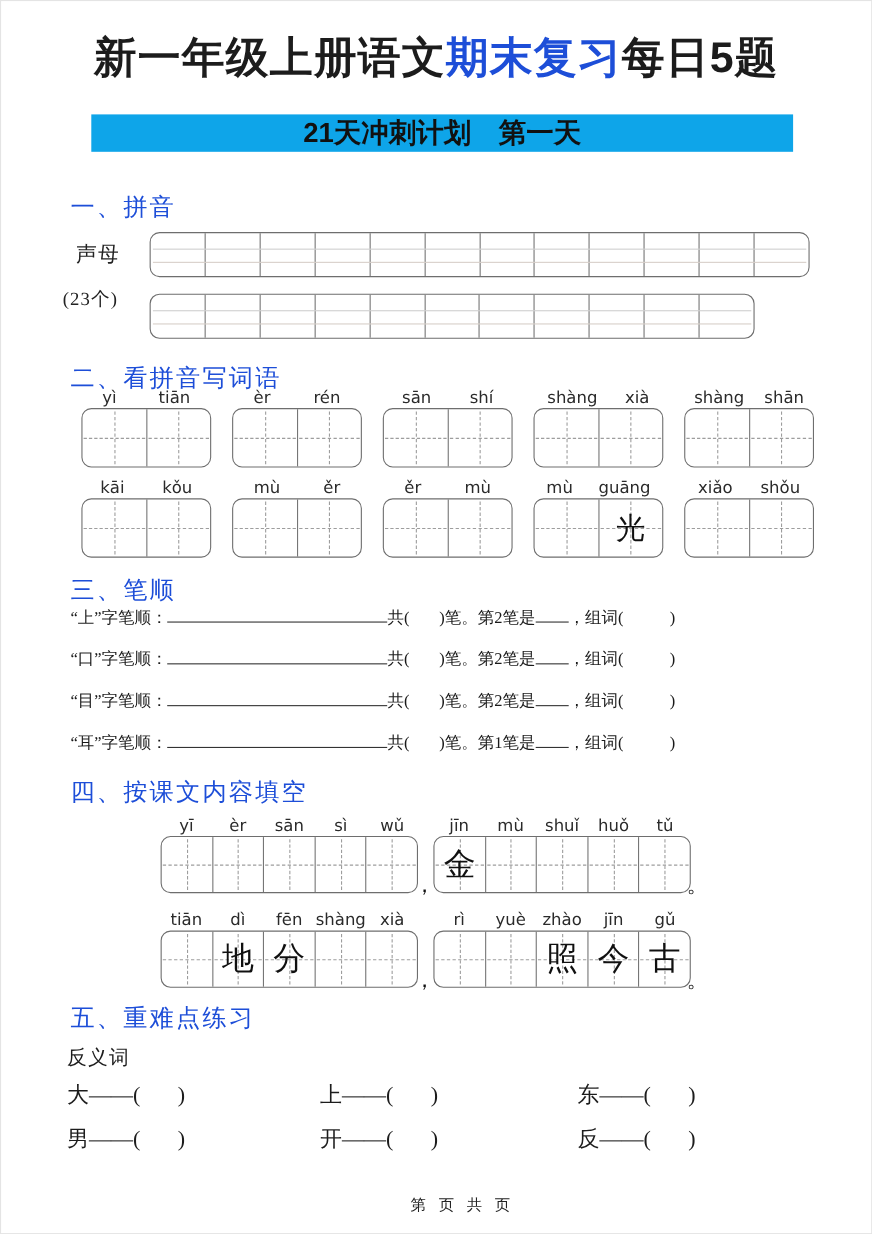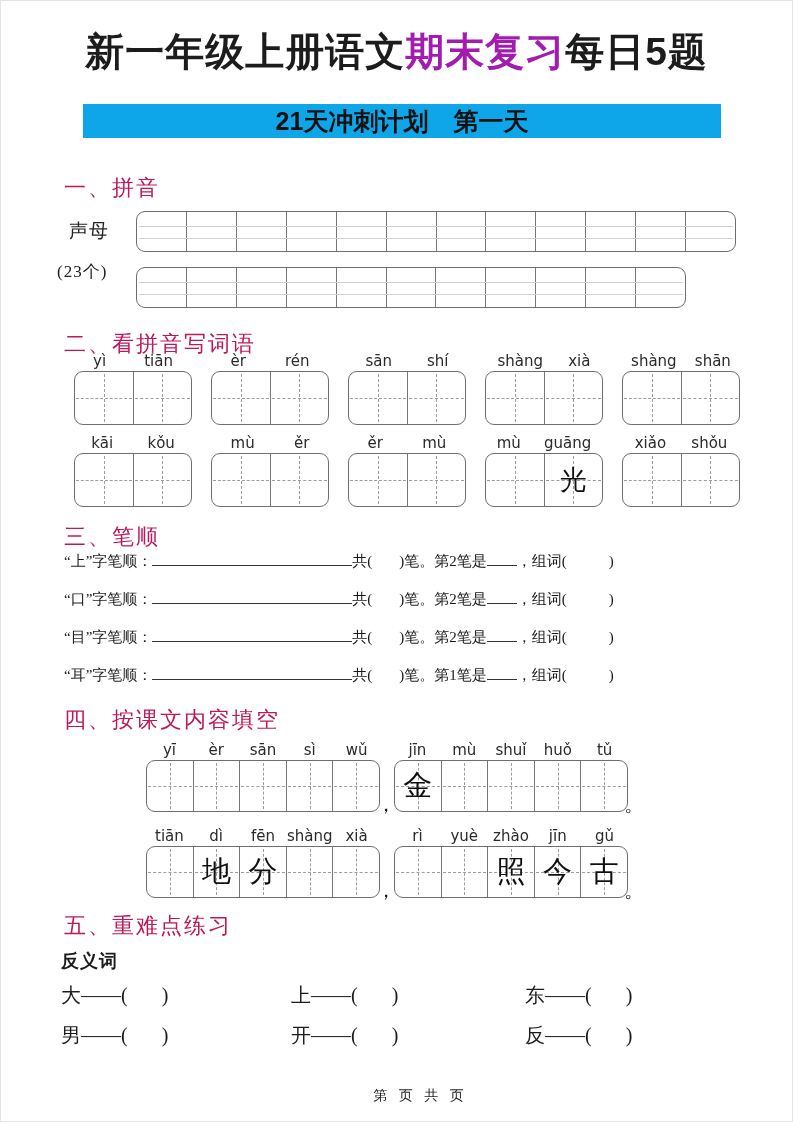--- a/index.html
+++ b/index.html
@@ -6,21 +6,21 @@
   body { background:#fff; font-family:"Liberation Serif", serif; color:#1c1c1c; }
   .sheet { position:relative; width:793px; height:1122px; background:#fff; border:1px solid #e4e4e4; overflow:hidden; }
 
   
   .title { position:absolute; top:24px; left:0; right:0; text-align:center;
            font-family:"Liberation Sans", sans-serif; font-weight:700; font-size:39px; letter-spacing:1px; }
   .banner { position:absolute; top:103px; left:82px; width:638px; height:34px; text-align:center;
             font-family:"Liberation Sans", sans-serif; font-weight:700; font-size:25px; line-height:34px; color:#111; }
 
   
-  .sec-h { position:absolute; font-size:22px; letter-spacing:2px; color:#be185d; }
+  .sec-h { position:absolute; font-size:22px; letter-spacing:2px; color:#1d4ed8; }
 
   
   .side-label { position:absolute; font-size:19px; color:#222; letter-spacing:1px; }
   .prow { position:absolute; display:flex; border:1.6px solid #6e6e6e; border-radius:9px; background:#fff; }
   .prow::before, .prow::after { content:""; position:absolute; left:2px; right:2px; border-top:1px solid #cfcfcf; }
   .prow::before { top:36%; }
   .prow::after  { top:66%; border-top-color:#d8cfc9; }
   .pcell { flex:1 1 0; }
   .pcell + .pcell { border-left:1.2px solid #767676; }
 
@@ -52,21 +52,21 @@
   
   .fillrow { position:absolute; display:flex; gap:14px; }
   .fillgrid { position:relative; width:234px; }
   .py5 { display:flex; height:19px; font-family:"DejaVu Sans", sans-serif; font-size:15px; color:#2a2a2a; }
   .py5 span { flex:1 1 0; text-align:center; }
   .fillgrid .charbox { height:52px; }
   .fillgrid .hz { font-size:29px; }
   .punct { position:absolute; right:-16px; bottom:-6px; font-size:20px; color:#111; }
 
   
-  .sub-h { position:absolute; font-size:18px; font-weight:700; letter-spacing:1px; }
+  .sub-h { position:absolute; font-size:18px; font-weight:400; letter-spacing:1px; }
   .antorow { position:absolute; left:60px; display:grid; grid-template-columns:230px 234px auto; font-size:20px; }
   .gap5 { display:inline-block; width:34px; }
 
   .footer { position:absolute; top:1086px; left:0; right:0; text-align:center; font-size:14px; letter-spacing:4px; color:#222;padding-left:48px; }
 
   
   #sec1-h { top:172px; left:63px; }
   #lbl-shengmu { top:217px; left:68px; }
   #lbl-count { top:259px; left:56px; font-size:17px; }
   #prow1 { top:210px; left:135px; width:600px; height:41px; }
@@ -87,21 +87,21 @@
   #sub-fyc { top:948px; left:60px; }
   #anto1 { top:981px; }
   #anto2 { top:1021px; }
 </style>
 </head>
 <body>
 
 <div class="sheet">
 
   <div class="title">
-    <span>新一年级上册语文</span><span style="color: #a21caf;">期末复习</span><span>每日5题</span>
+    <span>新一年级上册语文</span><span style="color: #1d4ed8;">期末复习</span><span>每日5题</span>
   </div>
 
   <div class="banner" style="background: #0ea5e9;">21天冲刺计划　第一天</div>
 
   <div class="sec-h" id="sec1-h">一、拼音</div>
   <div class="side-label" id="lbl-shengmu">声母</div>
   <div class="side-label" id="lbl-count">(23个)</div>
   <div class="prow" id="prow1">
       <div class="pcell"></div>
       <div class="pcell"></div>

